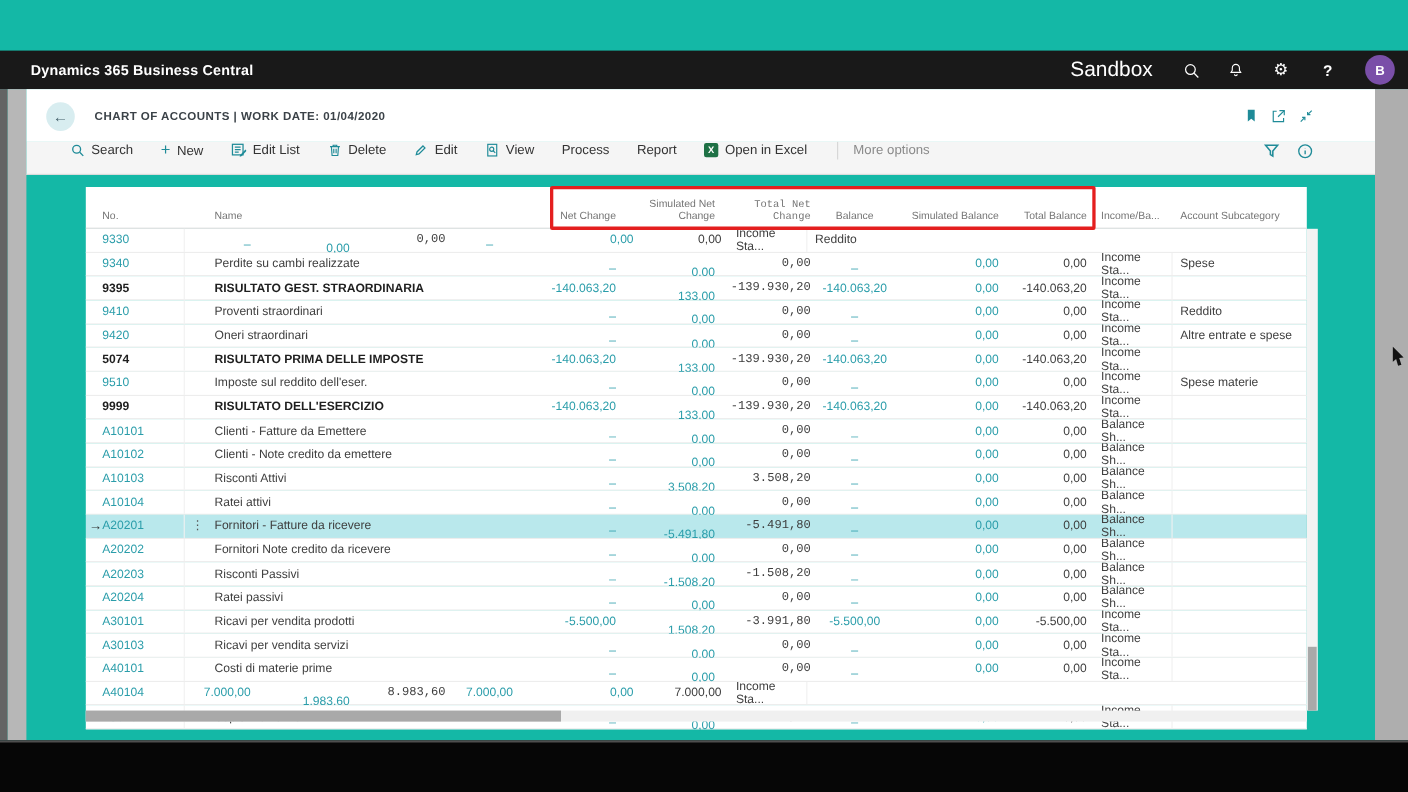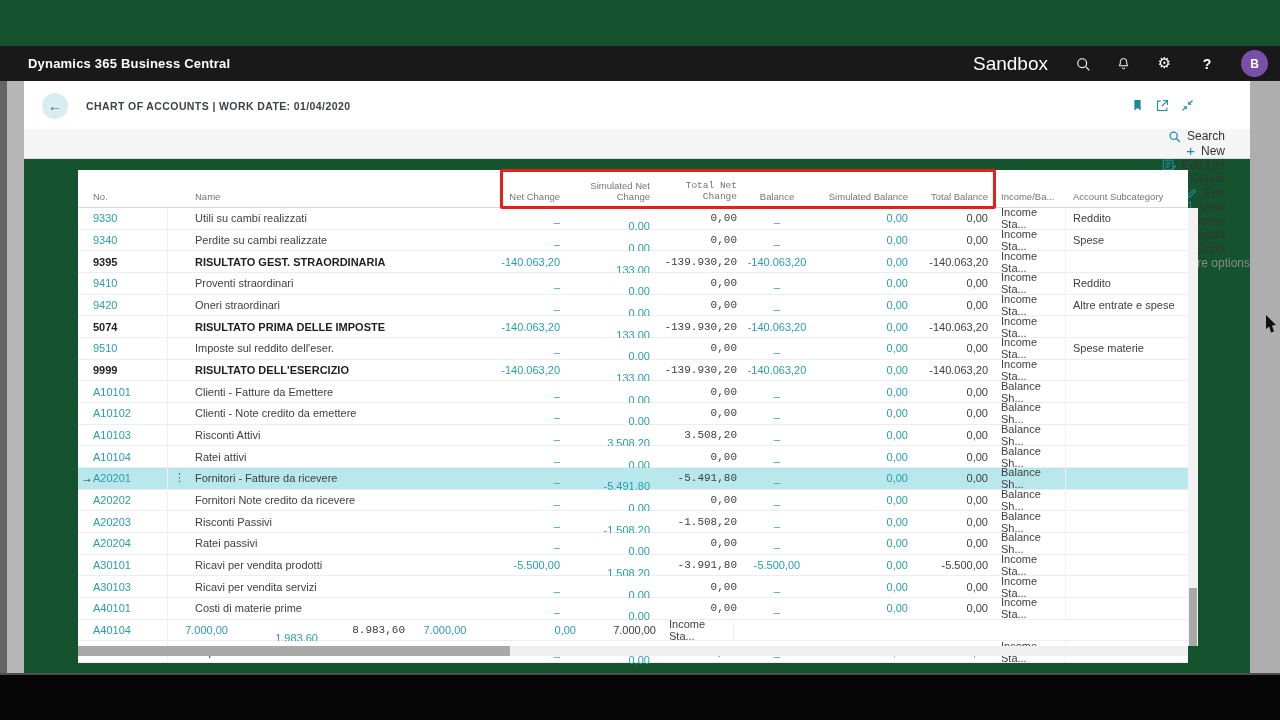--- a/index.html
+++ b/index.html
@@ -1,18 +1,18 @@
 <!DOCTYPE html>
 <html><head>
 <meta charset="utf-8">
 <style>
   html,body{margin:0;padding:0;}
   body{width:1280px;height:720px;overflow:hidden;background:#fff;
        font-family:"Liberation Sans","DejaVu Sans",sans-serif;}
-  .stage{position:absolute;top:0;left:0;width:1280px;height:720px;background:#14532d;}
+  .stage{position:absolute;top:0;left:0;width:1280px;height:720px;background:#14b8a6;}
 
   
   .appbar{position:absolute;top:46px;left:0;width:1280px;height:35px;background:#191919;
           display:flex;align-items:center;color:#fff;}
   .brand{margin-left:28px;font-size:13px;font-weight:bold;letter-spacing:.2px;}
   .appbar-right{margin-left:auto;display:flex;align-items:center;gap:24px;margin-right:12px;}
   .env{font-size:19px;margin-right:2px;}
   .abicon{width:17px;height:17px;display:flex;align-items:center;justify-content:center;cursor:pointer;}
   .gear-glyph{font-family:"DejaVu Sans",sans-serif;font-size:15px;color:#fff;line-height:1;}
   .help{font-size:14px;font-weight:bold;width:20px;text-align:center;cursor:pointer;}
@@ -30,22 +30,22 @@
   .back-btn{position:absolute;left:18px;top:12px;width:26px;height:26px;border-radius:50%;
             background:#d8edf0;display:flex;align-items:center;justify-content:center;
             color:#44606a;font-size:14px;cursor:pointer;}
   .page-title{position:absolute;left:62px;top:19px;font-size:10.5px;font-weight:bold;
               color:#3b4248;letter-spacing:.4px;}
   .head-icons{position:absolute;right:55px;top:17px;display:flex;gap:10px;}
   .head-icons svg{cursor:pointer;}
 
   
   .toolbar{position:absolute;top:129px;left:24px;width:1226px;height:30px;background:#f5f5f5;
-           border-bottom:1px solid #d9d9d9;display:flex;align-items:flex-end;box-sizing:border-box;
-           padding-left:56px;flex-direction:column;}
+           border-bottom:1px solid #d9d9d9;display:flex;align-items:flex-start;box-sizing:border-box;
+           padding-left:40px;}
   .titem{display:flex;align-items:center;gap:6px;margin-right:25px;font-size:12px;color:#333;cursor:pointer;white-space:nowrap;}
   .titem.plain{margin-right:25px;}
   .tb-sep{width:1px;height:16px;background:#d4d4d4;margin:0 14px 0 2px;}
   .more{font-size:12px;color:#8a8a8a;cursor:pointer;}
   .xl{width:13px;height:13px;background:#1e7145;border-radius:2px;color:#fff;font-size:8.5px;
       font-weight:bold;display:flex;align-items:center;justify-content:center;}
   .toolbar-right{margin-left:auto;display:flex;align-items:center;gap:15px;margin-right:56px;}
   .toolbar-right svg{cursor:pointer;}
   .plus-glyph{color:#1f8b98;font-size:15px;line-height:1;font-weight:normal;}
 
@@ -225,21 +225,20 @@
     <div class="c num th n5">Simulated Balance</div>
     <div class="c num th n6">Total Balance</div>
     <div class="c inc-c th">Income/Ba...</div>
     <div class="c sub-c th">Account Subcategory</div>
   </div>
 
   <div class="tbody">
       <div class="trow">
         <div class="c sel-c"></div>
         <div class="c no-c link">9330</div>
-        <div class="c name-c">Utili su cambi realizzati</div>
         <div class="c num n1 link">_</div>
         <div class="c num n2 link">0,00</div>
         <div class="c num n3 dark">0,00</div>
         <div class="c num n4 link">_</div>
         <div class="c num n5 link">0,00</div>
         <div class="c num n6 dark">0,00</div>
         <div class="c inc-c">Income Sta...</div>
         <div class="c sub-c">Reddito</div>
       </div>
       <div class="trow">

